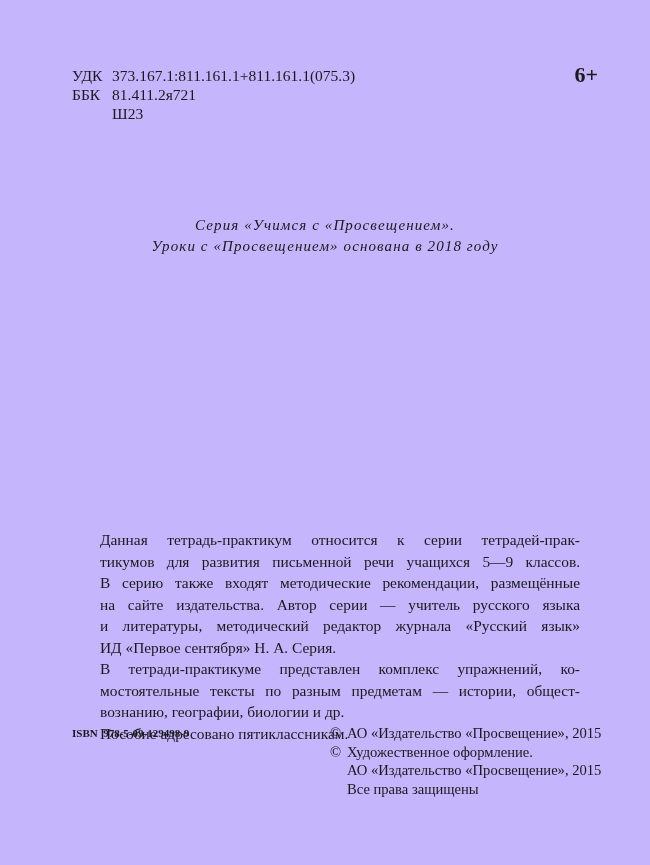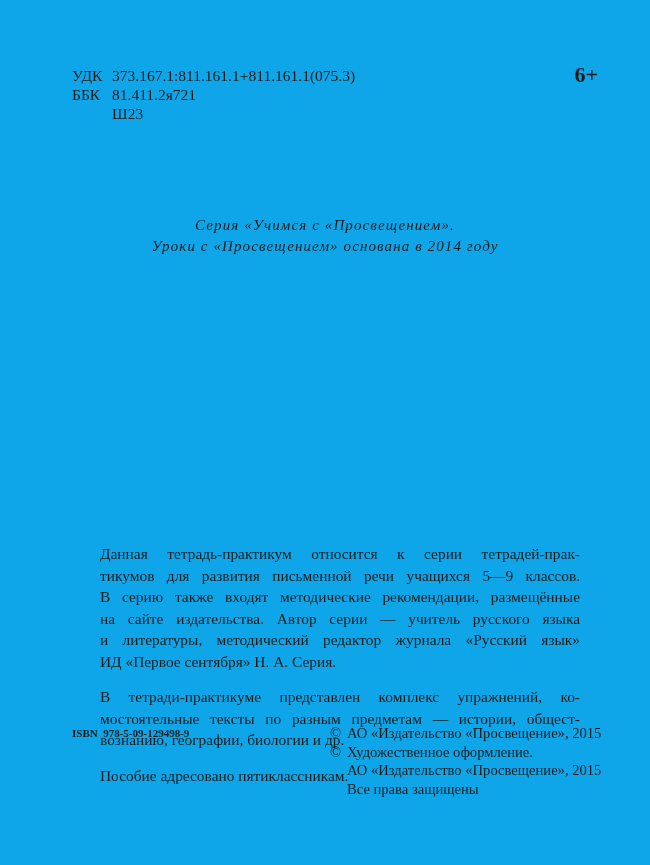--- a/index.html
+++ b/index.html
@@ -7,21 +7,21 @@
     margin: 0;
     padding: 0;
     background: #ffffff;
   }
 
   .page {
     position: relative;
     width: 650px;
     height: 865px;
     margin: 0 auto;
-    background: #0ea5e9;
+    background: #c4b5fd;
     color: #1a1a1a;
     font-family: "Liberation Serif", "DejaVu Serif", serif;
     overflow: hidden;
   }
 
   
   .codes {
     position: absolute;
     left: 72px;
     top: 66px;
@@ -94,21 +94,20 @@
   .annotation .ln.j {
     text-align: justify;
     text-align-last: justify;
   }
   .annotation .ln.f {
     text-align: left;
     text-align-last: left;
   }
   .annotation .ln.ind {
     text-indent: 28px;
-    margin-top: 14px;
   }
 
   
   .isbn {
     position: absolute;
     left: 72px;
     top: 723px;
     font-size: 11px;
     font-weight: bold;
     line-height: 20px;
@@ -142,21 +141,21 @@
   <div class="codes">
     <span class="codes-row"><span class="codes-label">УДК</span><span class="codes-value">373.167.1:811.161.1+811.161.1(075.3)</span></span>
     <span class="codes-row"><span class="codes-label">ББК</span><span class="codes-value">81.411.2я721</span></span>
     <span class="codes-row"><span class="codes-indent"></span><span class="codes-value">Ш23</span></span>
   </div>
 
   <div class="age-rating">6+</div>
 
   <div class="series">
     <span class="series-line">Серия «Учимся с «Просвещением».</span>
-    <span class="series-line">Уроки с «Просвещением» основана в 2014 году</span>
+    <span class="series-line">Уроки с «Просвещением» основана в 2018 году</span>
   </div>
 
   <div class="annotation">
     <p>
       <span class="ln j ind">Данная тетрадь-практикум относится к серии тетрадей-прак-</span>
       <span class="ln j">тикумов для развития письменной речи учащихся 5—9 классов.</span>
       <span class="ln j">В серию также входят методические рекомендации, размещённые</span>
       <span class="ln j">на сайте издательства. Автор серии — учитель русского языка</span>
       <span class="ln j">и литературы, методический редактор журнала «Русский язык»</span>
       <span class="ln f">ИД «Первое сентября» Н. А. Серия.</span>

